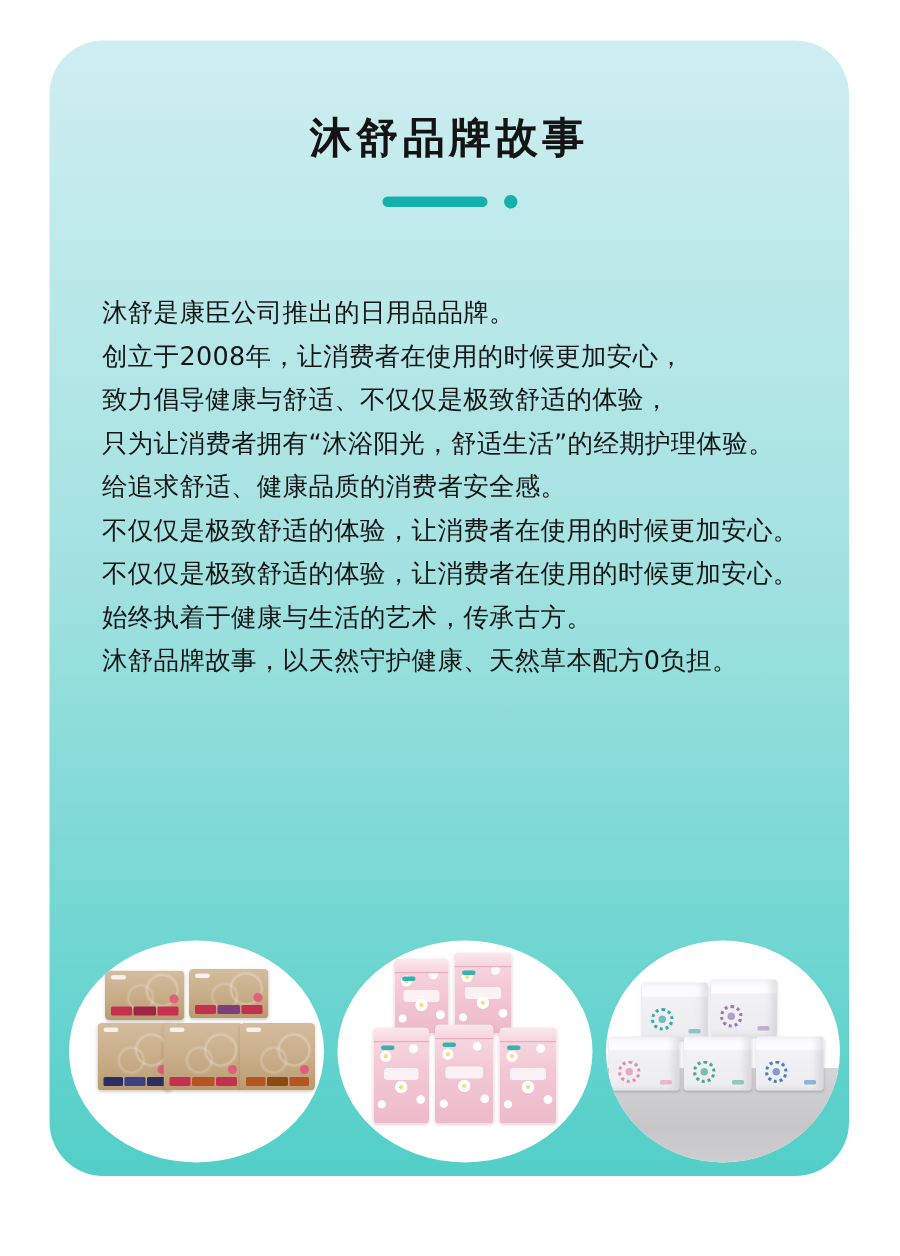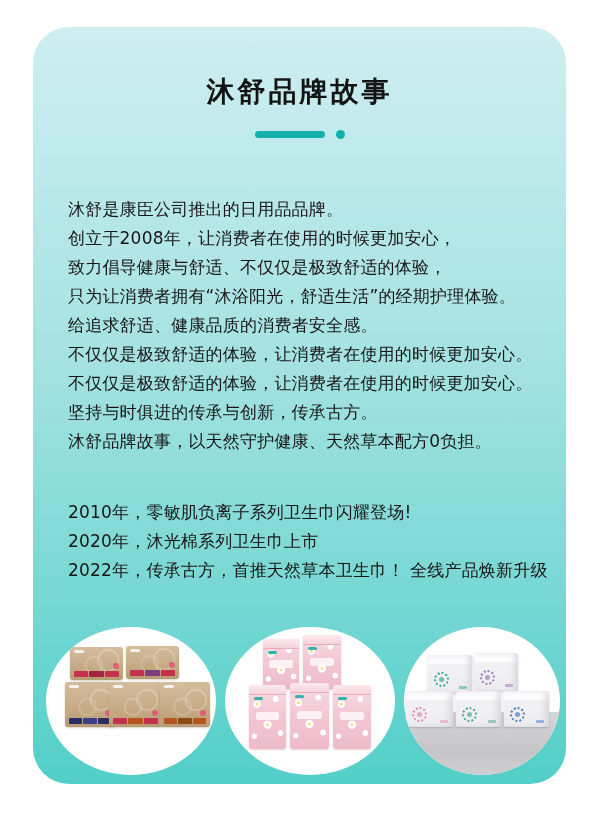--- a/index.html
+++ b/index.html
@@ -97,29 +97,24 @@
   </div>
 
   <div class="story">
     <p>沐舒是康臣公司推出的日用品品牌。</p>
     <p>创立于2008年，让消费者在使用的时候更加安心，</p>
     <p>致力倡导健康与舒适、不仅仅是极致舒适的体验，</p>
     <p>只为让消费者拥有“沐浴阳光，舒适生活”的经期护理体验。</p>
     <p>给追求舒适、健康品质的消费者安全感。</p>
     <p>不仅仅是极致舒适的体验，让消费者在使用的时候更加安心。</p>
     <p>不仅仅是极致舒适的体验，让消费者在使用的时候更加安心。</p>
-    <p>坚持与时俱进的传承与创新，传承古方。</p>
+    <p>始终执着于健康与生活的艺术，传承古方。</p>
     <p>沐舒品牌故事，以天然守护健康、天然草本配方0负担。</p>
   </div>
 
-  <div class="timeline">
-    <p>2010年，零敏肌负离子系列卫生巾闪耀登场!</p>
-    <p>2020年，沐光棉系列卫生巾上市</p>
-    <p>2022年，传承古方，首推天然草本卫生巾！ 全线产品焕新升级</p>
-  </div>
 
   <div class="products">
 
     <div class="oval" aria-label="零敏肌负离子系列卫生巾产品图">
       <div class="pack gold" style="left:24px;top:20px;width:53px;height:33px;">
         <span class="logo"></span>
           <span class="badge"></span>
         <span class="strip">
             <span style="background:#c5304e"></span>
             <span style="background:#a02444"></span>

